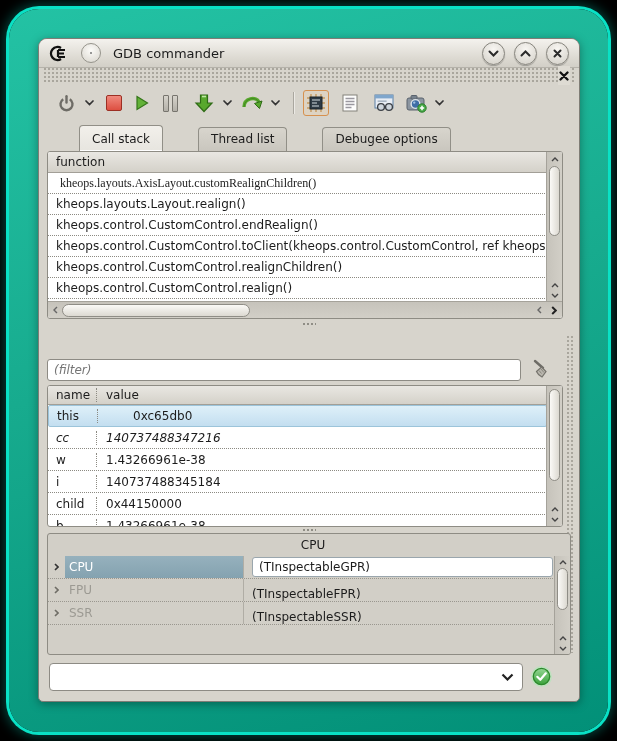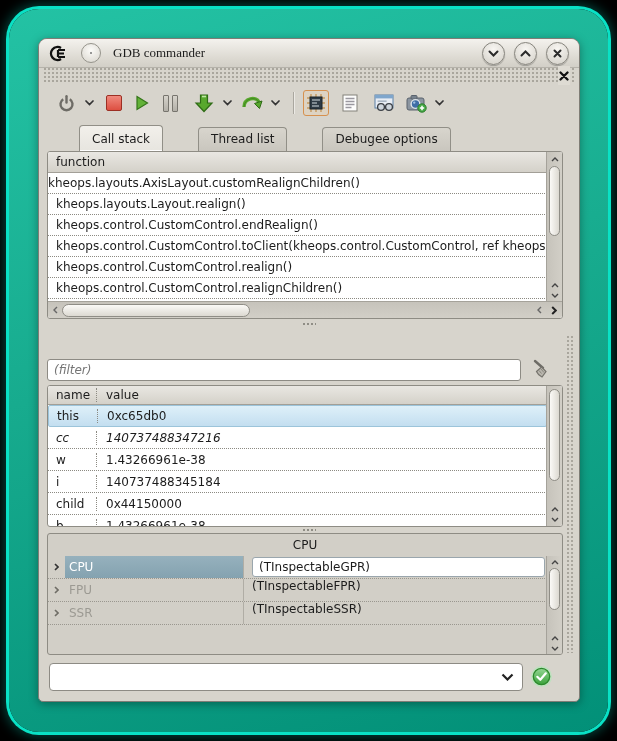--- a/index.html
+++ b/index.html
@@ -11,21 +11,21 @@
   .window{position:absolute;left:29px;top:29px;width:540px;height:662px;background:#d7d4cc;
           border:1px solid #7f7d76;border-radius:9px 9px 5px 5px;box-shadow:0 2px 10px rgba(0,0,0,0.35);}
   
   .titlebar{position:absolute;left:0;top:0;right:0;height:28px;border-radius:8px 8px 0 0;
             background:linear-gradient(#f4f2ee,#dcd9d1 70%,#d2cfc7);display:flex;align-items:center;
             border-bottom:1px solid #b5b2aa;}
   .logo{margin-left:10px;display:flex;align-items:center;}
   .tb-menu-btn{width:18px;height:18px;border-radius:50%;margin-left:8px;border:1px solid #96948c;
                background:radial-gradient(circle at 50% 35%,#fcfbf8,#d8d5cd);position:relative;cursor:default;}
   .tb-menu-btn::after{content:"";position:absolute;left:8px;top:8px;width:2px;height:2px;background:#777;border-radius:50%;}
-  .title-text{margin-left:12px;font-size:13px;color:#1c1c1c;font-family:Liberation Serif, serif;}
+  .title-text{margin-left:12px;font-size:13px;color:#1c1c1c;}
   .tb-right{margin-left:auto;display:flex;gap:9px;margin-right:10px;}
   .round-btn{width:21px;height:21px;border-radius:50%;border:1px solid #87857e;
              background:radial-gradient(circle at 50% 30%,#f8f6f2,#d2cfc7);display:flex;align-items:center;justify-content:center;
              box-shadow:0 1px 1px rgba(0,0,0,0.25);}
   
   .grabbar{position:absolute;left:3px;top:29px;right:3px;height:15px;
            background-image:radial-gradient(#a9a69d 1px,transparent 1.2px);background-size:4px 4px;background-position:1px 3px;
            display:flex;align-items:center;}
   .dock-x{margin-left:auto;margin-right:6px;background:#dedbd3;padding:0 1px;}
   
@@ -56,21 +56,21 @@
   .vt-cell-name{width:49px;padding-left:8px;border-right:1px dotted #8c8a82;box-sizing:border-box;flex:none;overflow:hidden;}
   .vt-cell-val{padding-left:9px;flex:1;overflow:hidden;}
   
   .cpu-frame{background:#d2cfc7;}
   .cpu-caption{height:22px;display:flex;align-items:center;justify-content:center;font-size:12px;color:#1c1c1c;}
   .cpu-row{height:22px;display:flex;align-items:center;border-bottom:1px dotted #9a978f;font-size:12px;color:#1c1c1c;}
   .cpu-arrow{width:17px;flex:none;display:flex;align-items:center;justify-content:center;}
   .cpu-name{width:178px;flex:none;height:100%;display:flex;align-items:center;padding-left:4px;box-sizing:border-box;}
   .cpu-name.sel{background:linear-gradient(#96b1bd,#84a2b0);color:#fff;}
   .cpu-name.dis{color:#9c9a93;}
-  .cpu-val{flex:1;height:100%;display:flex;align-items:flex-start;padding-left:8px;border-left:1px solid #b0ada5;box-sizing:border-box;overflow:hidden;}
+  .cpu-val{flex:1;height:100%;display:flex;align-items:flex-end;padding-left:8px;border-left:1px solid #b0ada5;box-sizing:border-box;overflow:hidden;}
   .cpu-val-edit{flex:1;margin:1px 2px 1px 0;height:18px;border:1px solid #9aa6ad;border-radius:3px;background:#fff;
                 font:12px "DejaVu Sans","Liberation Sans",sans-serif;color:#1c1c1c;padding:0 6px;outline:none;}
   
   .filter-input{position:absolute;height:20px;border:1px solid #8d8b84;border-radius:3px;background:#fff;
                 font:italic 12px "DejaVu Sans","Liberation Sans",sans-serif;color:#ef4444;padding:0 6px;outline:none;}
   .combo{position:absolute;background:#fff;border:1px solid #8d8b84;border-radius:4px;display:flex;align-items:center;}
   .combo input{flex:1;border:none;outline:none;background:transparent;font:12px "DejaVu Sans","Liberation Sans",sans-serif;padding:0 8px;color:#1c1c1c;}
   .combo .chev{margin-right:8px;display:flex;align-items:center;}
   .splitter-dots{position:absolute;left:50%;transform:translateX(-50%);width:14px;height:4px;
                  background-image:radial-gradient(#8f8d85 1px,transparent 1.2px);background-size:4px 4px;}
@@ -213,26 +213,26 @@
 
     <div class="tabs" style="left:8px;top:86px;">
       <span class="tab active">Call stack</span>
       <span class="tab">Thread list</span>
       <span class="tab">Debugee options</span>
     </div>
 
     <div class="panel-frame" style="left:8px;top:112px;width:514px;height:166px;">
       <div class="col-header" style="height:20px;padding-left:8px;">function</div>
       <div style="position:absolute;left:0;top:21px;right:15px;bottom:16px;overflow:hidden;">
-        <div class="list-row" style="height:20px;padding-left:0;">kheops.layouts.AxisLayout.customRealignChildren()</div>
+        <div class="list-row" style="height:20px;padding-left:12px;font-family:Liberation Serif, serif;">kheops.layouts.AxisLayout.customRealignChildren()</div>
         <div class="list-row" style="height:20px;padding-left:8px;">kheops.layouts.Layout.realign()</div>
         <div class="list-row" style="height:20px;padding-left:8px;">kheops.control.CustomControl.endRealign()</div>
         <div class="list-row" style="height:20px;padding-left:8px;">kheops.control.CustomControl.toClient(kheops.control.CustomControl, ref kheops.</div>
+        <div class="list-row" style="height:20px;padding-left:8px;">kheops.control.CustomControl.realignChildren()</div>
         <div class="list-row" style="height:20px;padding-left:8px;">kheops.control.CustomControl.realign()</div>
-        <div class="list-row" style="height:20px;padding-left:8px;">kheops.control.CustomControl.realignChildren()</div>
       </div>
       <div class="vscroll" style="bottom:16px;">
         <span class="sb-arrow" style="height:14px;">
               <svg width="8" height="5" viewBox="0 0 8 5">
                 <path d="M1 4 L4 1 L7 4" fill="none" stroke="#444" stroke-width="1.4"></path>
               </svg>
             </span>
         <div class="sb-thumb" style="position:absolute;left:2px;right:2px;top:14px;height:68px;"></div>
         <span class="sb-arrow" style="position:absolute;bottom:12px;left:0;right:0;height:10px;">
               <svg width="8" height="5" viewBox="0 0 8 5">
@@ -277,21 +277,21 @@
       </svg>
     </span>
     <div class="side-dots" style="left:527px;top:296px;height:318px;"></div>
 
     <div class="panel-frame" style="left:8px;top:346px;width:514px;height:140px;">
       <div class="col-header" style="height:18px;">
         <span class="vt-cell-name">name</span>
         <span class="vt-cell-val">value</span>
       </div>
       <div style="position:absolute;left:0;top:19px;right:15px;bottom:0;overflow:hidden;">
-        <div class="list-row sel" style="height:20px;">
+        <div class="list-row sel" style="height:20px;gap:26px;">
           <span class="vt-cell-name">this</span>
           <span class="vt-cell-val">0xc65db0</span>
         </div>
         <div class="list-row" style="height:21px;font-style:italic;">
           <span class="vt-cell-name">cc</span>
           <span class="vt-cell-val">140737488347216</span>
         </div>
         <div class="list-row" style="height:21px;">
           <span class="vt-cell-name">w</span>
           <span class="vt-cell-val">1.43266961e-38</span>
@@ -319,21 +319,21 @@
         <span class="sb-arrow" style="position:absolute;bottom:2px;left:0;right:0;height:10px;">
               <svg width="8" height="5" viewBox="0 0 8 5">
                 <path d="M1 1 L4 4 L7 1" fill="none" stroke="#444" stroke-width="1.4"></path>
               </svg>
             </span>
       </div>
     </div>
 
     <div class="splitter-dots" style="top:489px;"></div>
 
-    <div class="panel-frame cpu-frame" style="left:8px;top:494px;width:514px;height:120px;">
+    <div class="panel-frame cpu-frame" style="left:8px;top:494px;width:514px;height:120px;padding-left:8px;">
       <div class="cpu-caption">CPU</div>
       <div style="position:absolute;left:0;top:22px;right:15px;bottom:0;">
         <div class="cpu-row">
           <span class="cpu-arrow">
                 <svg width="5" height="8" viewBox="0 0 5 8">
                   <path d="M1 1 L4 4 L1 7" fill="none" stroke="#333" stroke-width="1.6"></path>
                 </svg>
               </span>
           <span class="cpu-name sel">CPU</span>
           <span class="cpu-val">

